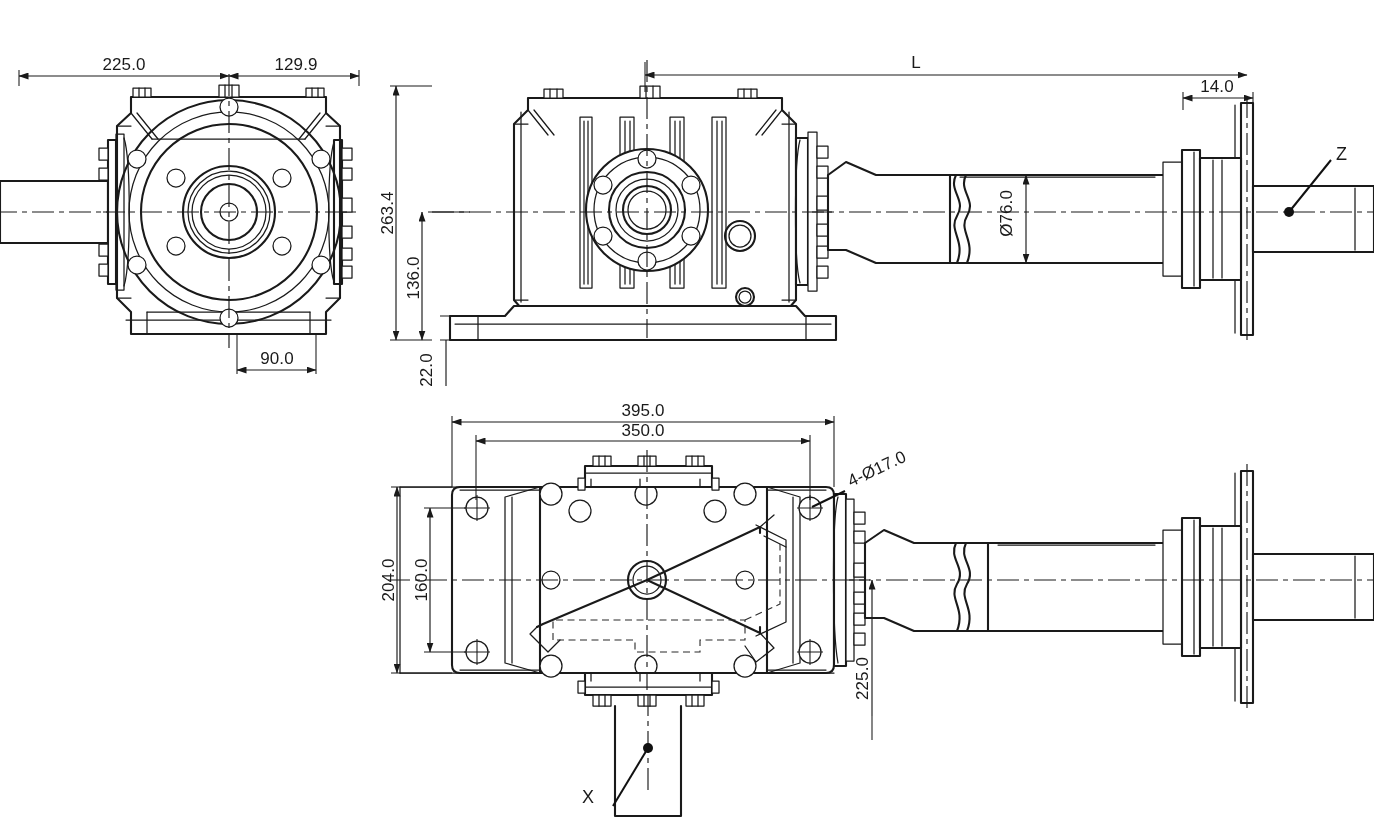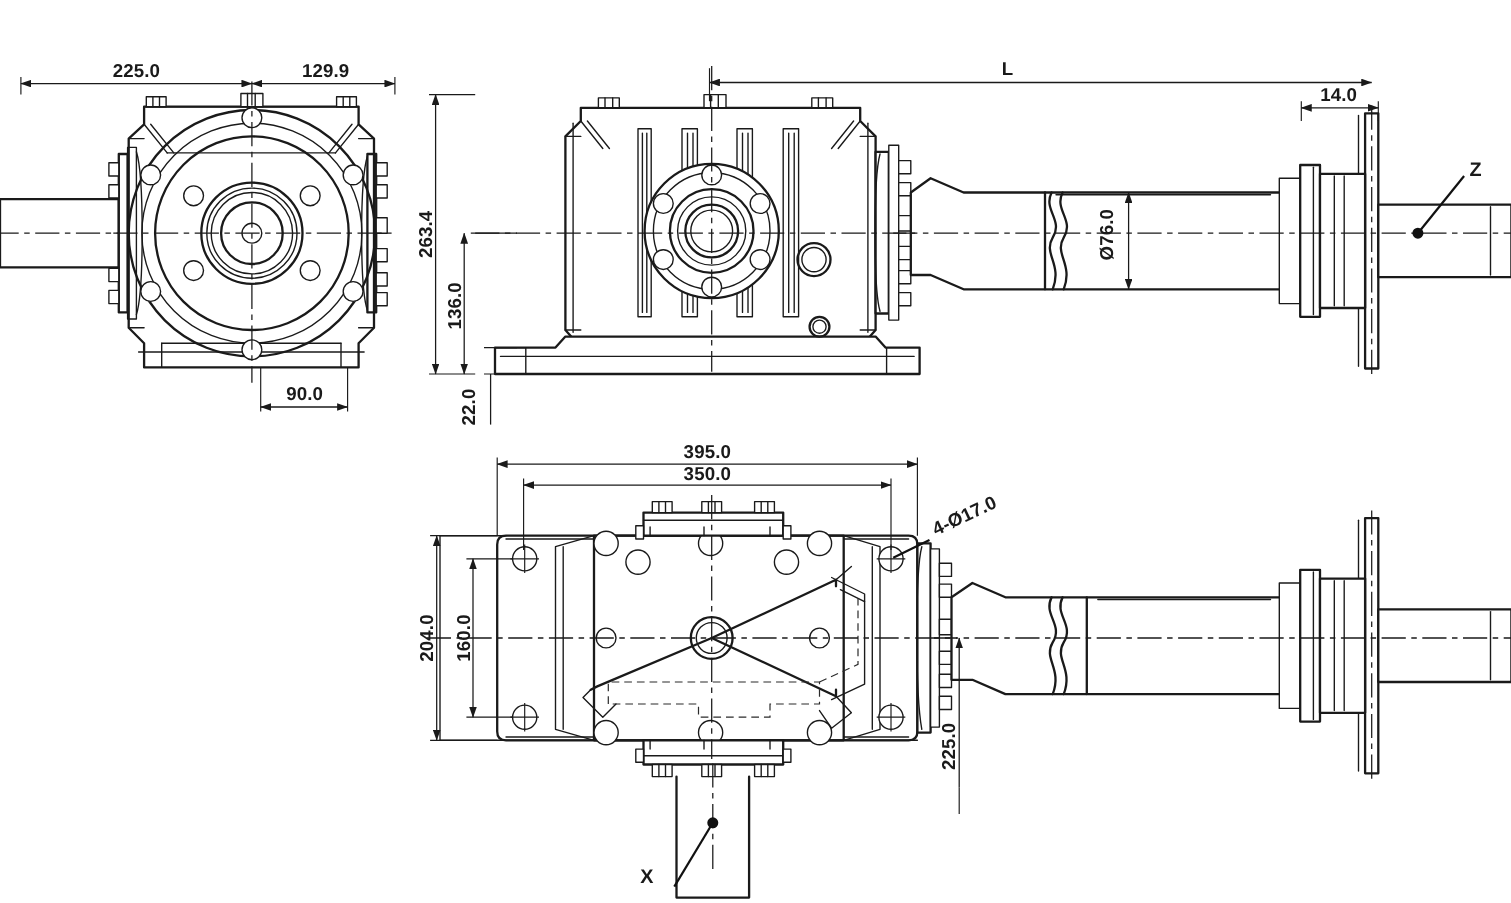--- a/index.html
+++ b/index.html
@@ -12,21 +12,20 @@
     width: 1374px;
     height: 821px;
     overflow: hidden;
     font-family: "Liberation Sans", sans-serif;
     color: #1a1a1a;
   }
   #drawing-root {
     position: relative;
     width: 1374px;
     height: 773px;
-    font-weight: bold;
   }
   svg.sheet {
     position: absolute;
     top: 0;
     left: 0;
     width: 1374px;
     height: 821px;
     display: block;
   }
   

